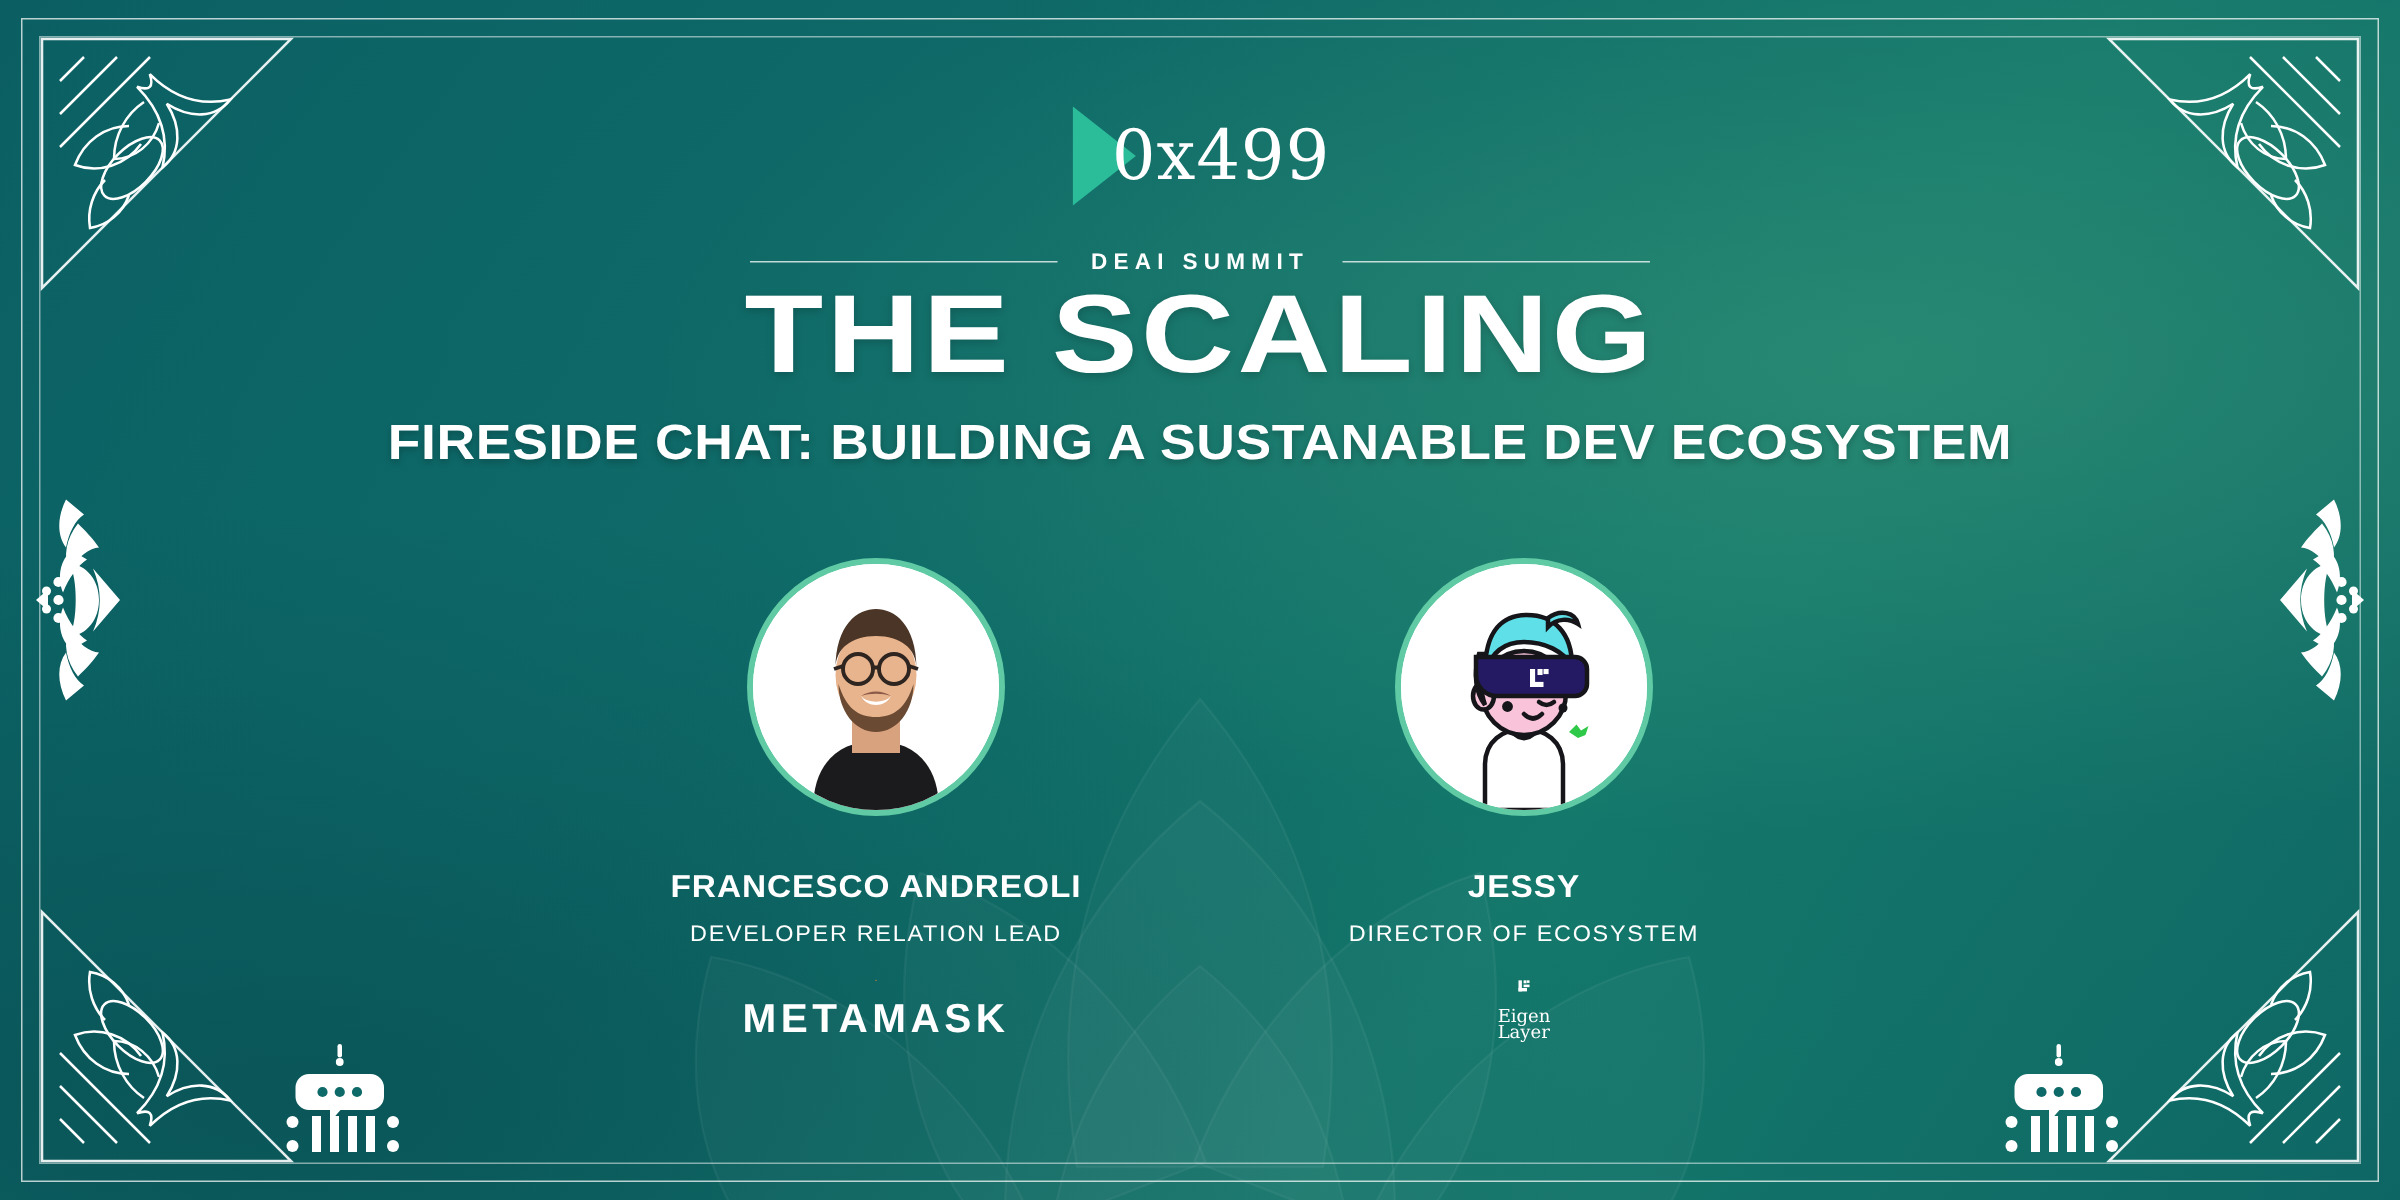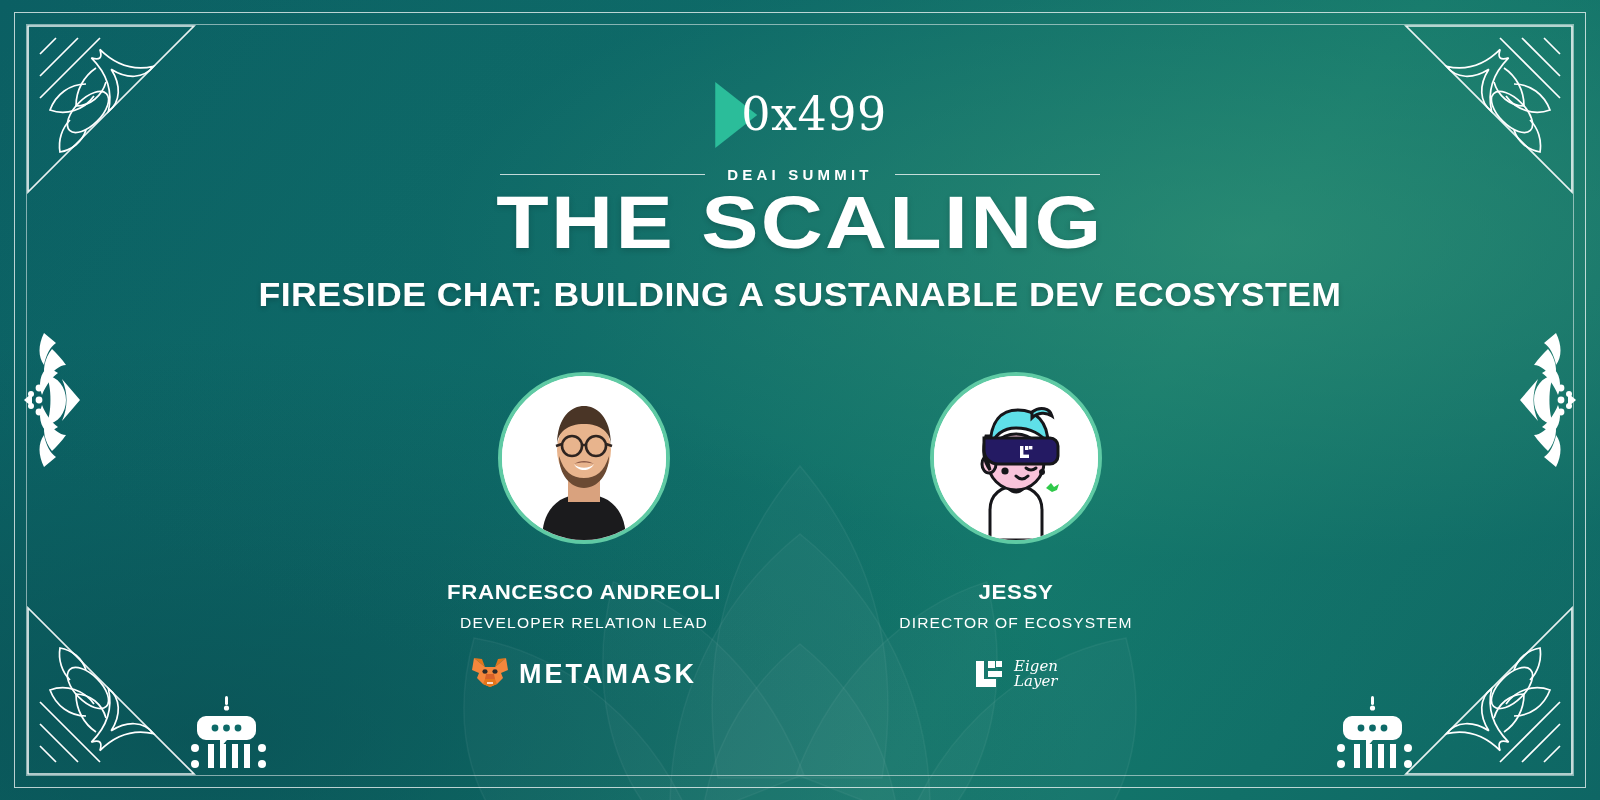--- a/index.html
+++ b/index.html
@@ -68,21 +68,21 @@
     width: 86px;
     height: 76px;
     pointer-events: none;
   }
   .temple.left  { left: 184px; }
   .temple.right { right: 184px; }
 
   
   .logo {
     position: absolute;
-    top: 74px;
+    top: 63px;
     left: 50%;
     transform: translateX(-50%);
     display: flex;
     align-items: center;
     height: 80px;
     justify-content: center;
   }
   .logo-mark {
     position: absolute;
     left: 0;
@@ -190,34 +190,34 @@
     letter-spacing: 1.1px;
     transform: scaleX(1.04);
   }
   .sp-logo {
     margin-top: 22px;
     height: 42px;
     display: flex;
     align-items: center;
     justify-content: center;
     gap: 10px;
+    flex-direction: column;
   }
   .mm-word {
     font-size: 27px;
     font-weight: bold;
     color: #ffffff;
     letter-spacing: 3px;
   }
   .eigen-word {
     font-family: "DejaVu Serif", serif;
-    font-size: 15px;
+    font-size: 12px;
     color: #ffffff;
     line-height: 0.98;
     text-align: left;
-    font-style: italic;
   }
 </style>
 </head>
 <body>
 
 <div class="stage">
 
   <svg class="watermark" viewBox="0 0 860 430" preserveAspectRatio="none">
     <g fill="rgba(255,255,255,0.055)" stroke="rgba(255,255,255,0.10)" stroke-width="1.5">
       <path d="M430 18 C352 110 330 216 348 330 L512 330 C530 216 508 110 430 18 Z"></path>

